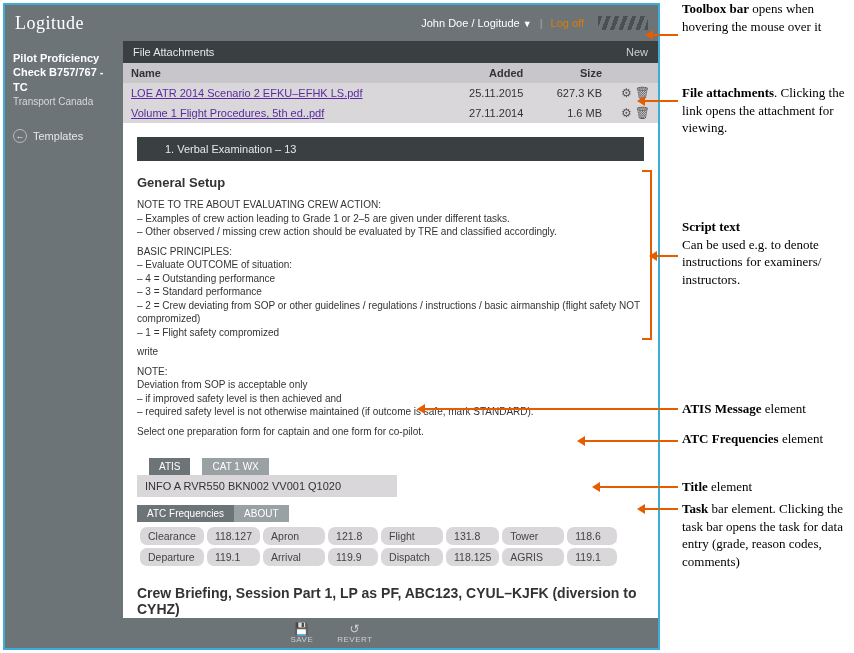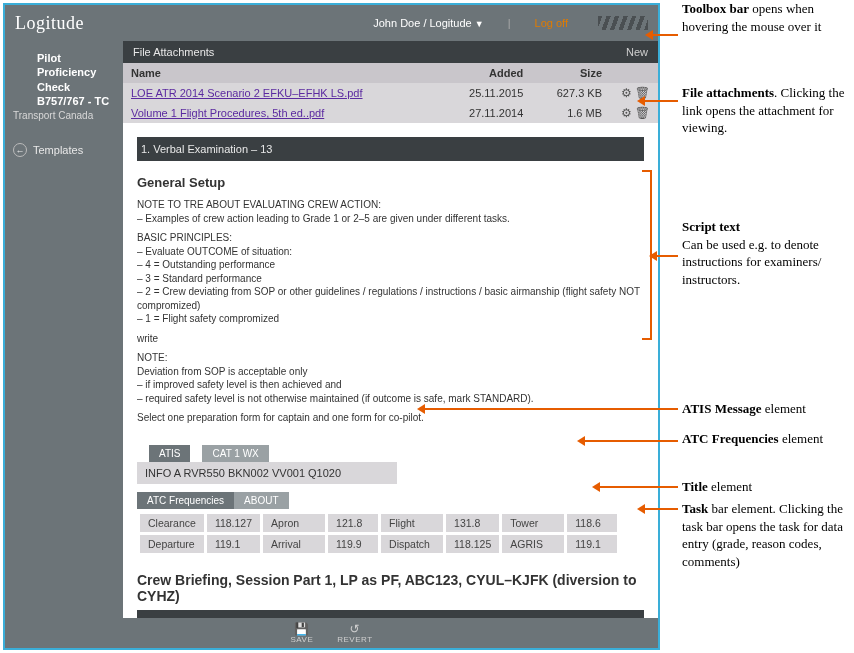--- a/index.html
+++ b/index.html
@@ -1,54 +1,54 @@
 <!DOCTYPE html>
 <html><head>
 <meta charset="utf-8">
 <style>
   * { box-sizing: border-box; margin: 0; padding: 0; }
   body { font-family: Arial, Helvetica, sans-serif; font-size: 11px; color: #333; background: #fff; }
   .stage { position: relative; width: 741px; height: 653px; }
   .app { position: absolute; left: 3px; top: 3px; width: 657px; height: 647px; border: 2px solid #3aaed8; background: #fff; display: flex; flex-direction: column; }
   .topbar { height: 36px; background: #6c7478; color: #fff; display: flex; align-items: center; padding: 0 10px; }
   .brand { font-family: Georgia, 'Times New Roman', serif; font-size: 18px; letter-spacing: .5px; }
-  .topbar-right { margin-left: auto; display: flex; align-items: center; gap: 24px; font-size: 11px; }
+  .topbar-right { margin-left: auto; display: flex; align-items: center; gap: 8px; font-size: 11px; }
   .chev { font-size: 9px; }
   .logoff { color: #e07b00; cursor: pointer; }
   .body { flex: 1; display: flex; min-height: 0; }
   .sidebar { width: 118px; background: #6c7478; color: #fff; padding: 10px 8px; }
-  .proj-title { font-weight: bold; font-size: 11px; line-height: 1.3; margin-left: 24px; }
+  .proj-title { font-weight: bold; font-size: 11px; line-height: 1.3; }
   .proj-sub { font-size: 10px; color: #d8d8d8; margin-top: 2px; }
   .side-link { margin-top: 22px; display: flex; align-items: center; gap: 6px; cursor: pointer; color: #e8e8e8; font-size: 11px; }
   .side-link .arr { display: inline-flex; width: 14px; height: 14px; border: 1px solid #bbb; border-radius: 50%; align-items: center; justify-content: center; font-size: 9px; }
   .main { flex: 1; overflow: auto; background: #fff; }
   .section-dark { background: #3a3f42; color: #e8e8e8; padding: 5px 10px; font-size: 11px; display: flex; align-items: center; }
   .section-dark .sright { margin-left: auto; color: #cfcfcf; cursor: pointer; }
   .fileTable { width: 100%; border-collapse: collapse; background: #d9d7da; }
   .fileTable th { text-align: left; font-weight: bold; padding: 4px 8px; font-size: 11px; color: #333; background: #c9c6cb; }
   .fileTable th.r { text-align: right; }
   .fileTable td { padding: 3px 8px; font-size: 11px; }
   .fileTable td.r { text-align: right; }
   .flink { color: #5b2aa0; text-decoration: underline; cursor: pointer; }
   .icons-cell { text-align: right; white-space: nowrap; }
   .gear, .trash { display: inline-block; color: #555; cursor: pointer; margin-left: 3px; font-size: 12px; }
   .content { padding: 8px 14px 20px 14px; }
-  .taskbar { background: #3a3f42; color: #e8e8e8; padding: 6px 4px; font-size: 11px; margin: 6px 0 14px 0; cursor: pointer; }
+  .taskbar { background: #3a3f42; color: #e8e8e8; padding: 6px 28px; font-size: 11px; margin: 6px 0 14px 0; cursor: pointer; }
   h3.g { font-size: 13px; font-weight: bold; margin: 10px 0 8px 0; }
   .script { font-size: 10px; line-height: 1.35; color: #333; }
   .script p { margin-bottom: 6px; }
   .tabs { display: inline-flex; margin-top: 14px; }
   .tab { background: #6c7478; color: #fff; padding: 3px 10px; font-size: 10px; margin-left: 12px; }
   .tab + .tab { background: #9aa1a4; }
   .atisbox { background: #d9d7da; padding: 5px 8px; font-size: 11px; width: 260px; }
   .atc-head { display: inline-flex; margin-top: 8px; }
   .atc-tab { background: #6c7478; color: #fff; padding: 3px 10px; font-size: 10px; }
   .atc-tab.alt { background: #9aa1a4; }
   table.atc { border-collapse: separate; border-spacing: 3px 3px; margin-top: 2px; }
-  table.atc td { background: #d9d7da; padding: 3px 8px; font-size: 10.5px; color: #444; }
+  table.atc td { background: #d9d7da; padding: 3px 8px; font-size: 10.5px; color: #444; border-radius: 7px; }
   table.atc td.lbl { min-width: 62px; }
   table.atc td.val { min-width: 50px; text-align: left; }
   .crew-title { font-weight: bold; font-size: 14px; margin-top: 16px; margin-bottom: 6px; }
   .bottombar { height: 30px; background: #6c7478; display: flex; align-items: center; justify-content: center; gap: 24px; }
   .bbtn { display: flex; flex-direction: column; align-items: center; color: #cfcfcf; font-size: 8px; letter-spacing: .5px; cursor: pointer; }
   .bbtn .ic { font-size: 12px; line-height: 1; }
   
   .callout { position: absolute; width: 180px; font-family: Georgia, 'Times New Roman', serif; font-size: 13px; line-height: 1.35; color: #000; }
   .callout b { font-weight: bold; }
   .arrow { position: absolute; height: 2px; background: #e65c00; }
@@ -113,20 +113,21 @@
           </table>
 
         <div class="content">
           <div class="taskbar">1.  Verbal Examination – 13</div>
 
           <h3 class="g">General Setup</h3>
           <div class="script">
             <p>
               <span>NOTE TO TRE ABOUT EVALUATING CREW ACTION:</span><br>
               <span>– Examples of crew action leading to Grade 1 or 2–5 are given under different tasks.</span><br>
+              <span>– Other observed / missing crew action should be evaluated by TRE and classified accordingly.</span>
             </p>
             <p>
               <span>BASIC PRINCIPLES:</span><br>
               <span>– Evaluate OUTCOME of situation:</span><br>
               <span>– 4 = Outstanding performance</span><br>
               <span>– 3 = Standard performance</span><br>
               <span>– 2 = Crew deviating from SOP or other guidelines / regulations / instructions / basic airmanship (flight safety NOT compromized)</span><br>
               <span>– 1 = Flight safety compromized</span>
             </p>
             <p><span>write</span></p>

